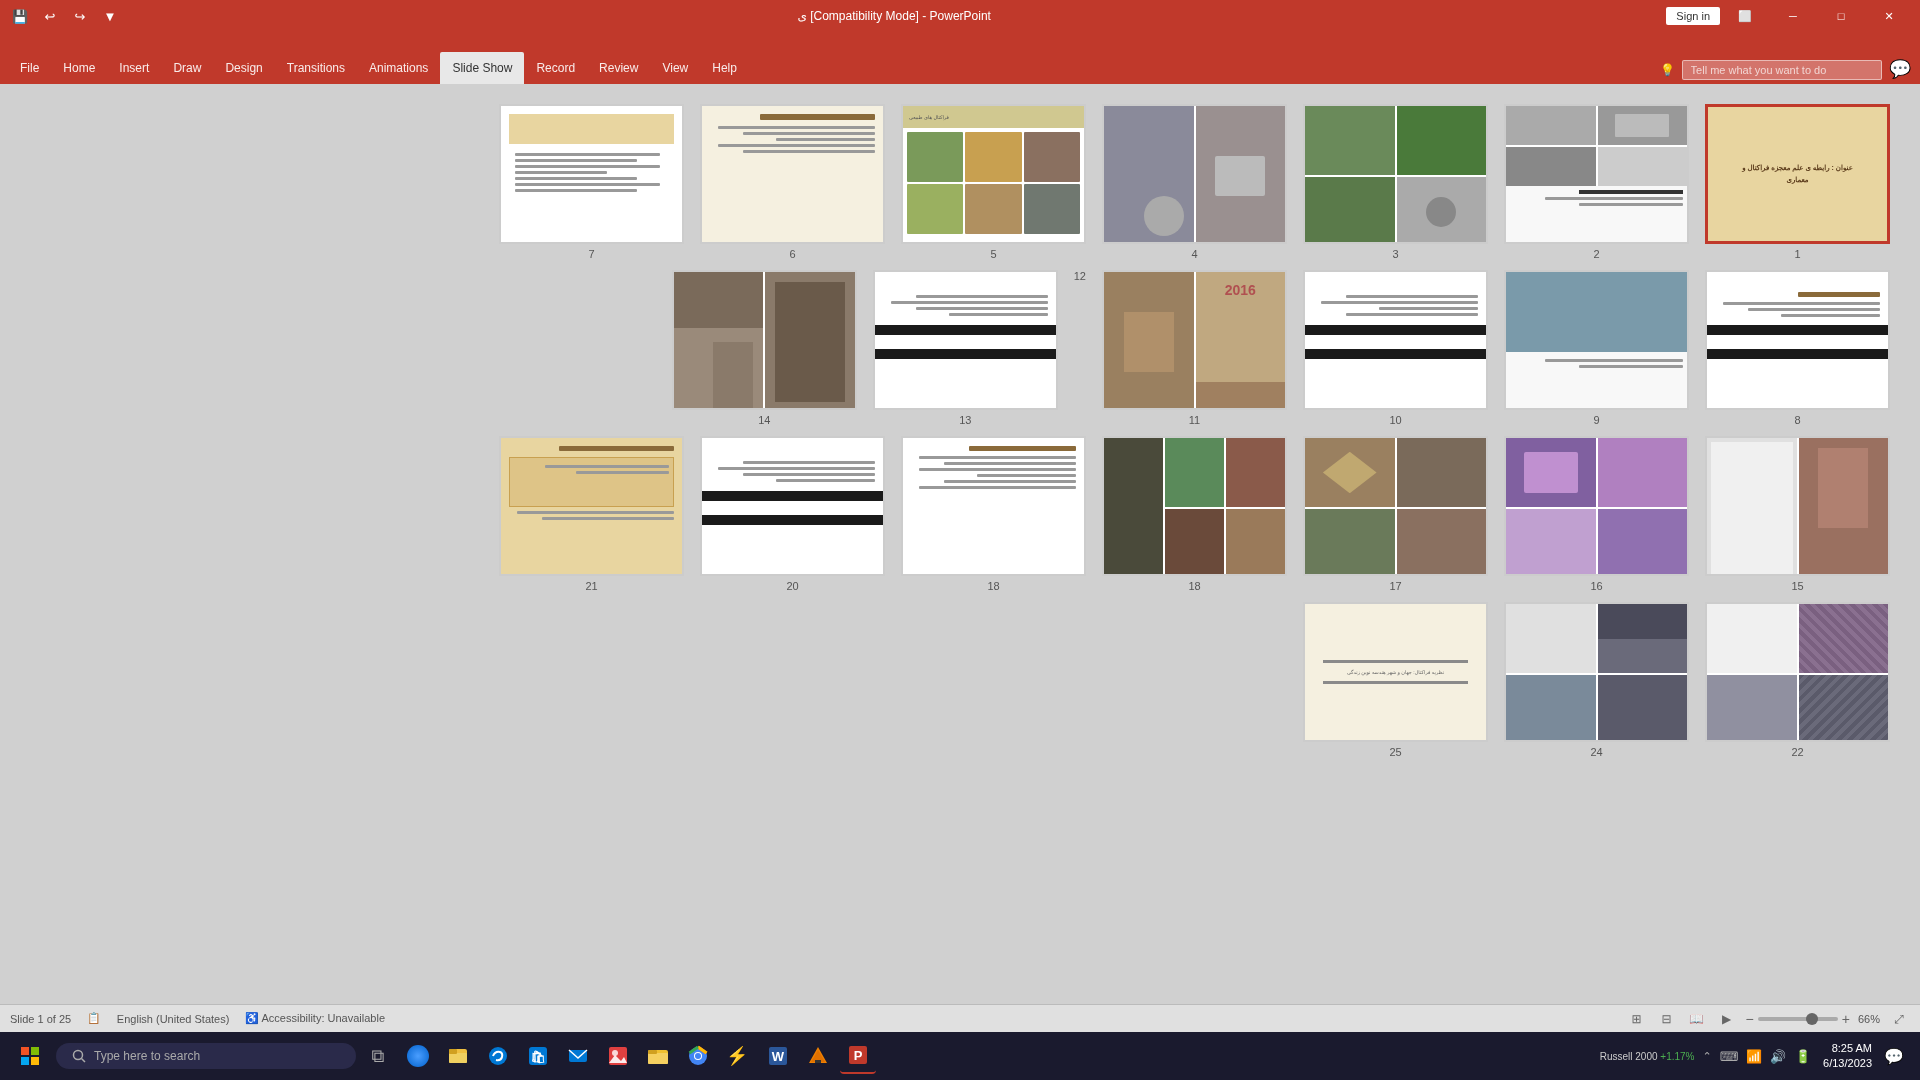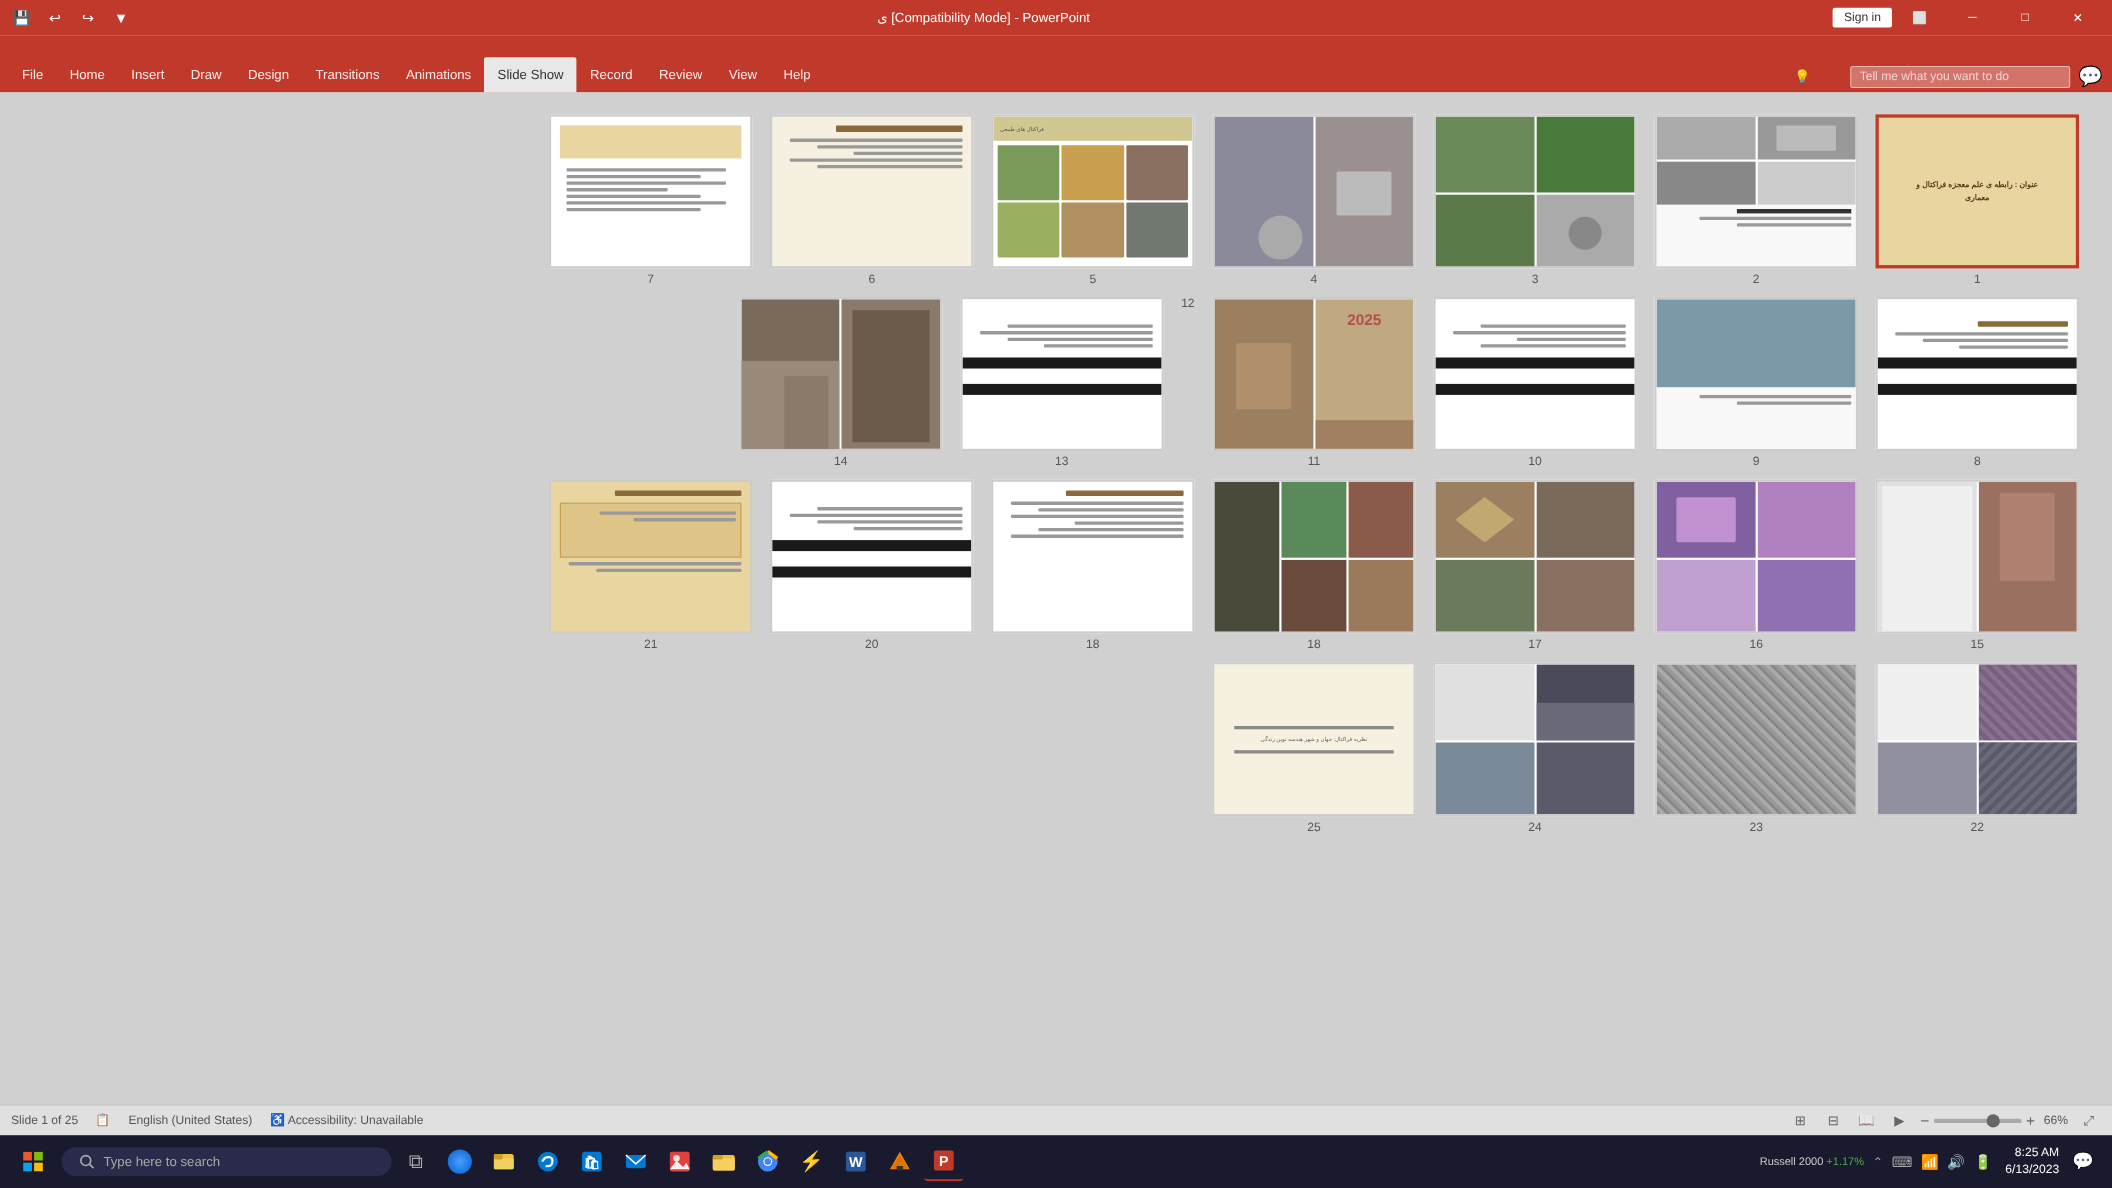--- a/index.html
+++ b/index.html
@@ -49,21 +49,21 @@
       cursor: pointer;
       border-radius: 2px 2px 0 0;
       height: 32px;
       display: flex;
       align-items: center;
     }
     .ribbon-tab.active { background: #e8e8e8; color: #333; }
 
     
     .tell-me { margin-left: auto; margin-bottom: 4px; display: flex; align-items: center; gap: 6px; color: rgba(255,255,255,0.9); font-size: 12px; }
-    .tell-me input { background: rgba(255,255,255,0.3); border: 1px solid rgba(255,255,255,0.5); color: white; padding: 3px 8px; font-size: 11px; width: 200px; border-radius: 2px; margin-left: 29px; }
+    .tell-me input { background: rgba(255,255,255,0.3); border: 1px solid rgba(255,255,255,0.5); color: white; padding: 3px 8px; font-size: 11px; width: 200px; border-radius: 2px; }
     .tell-me input::placeholder { color: rgba(255,255,255,0.7); }
 
     
     .main-area {
       flex: 1;
       background: #d0d0d0;
       overflow: hidden;
       display: flex;
       flex-direction: column;
     }
@@ -404,21 +404,21 @@
 
       <div class="slide-item">
         <div class="slide-thumb">
           <div class="slide-content">
             <div style="display:grid; grid-template-columns:1fr 1fr; height:140px; gap:2px;">
               <div style="background:#9a8060; position:relative;">
                 <div style="position:absolute; top:50%; left:50%; transform:translate(-50%,-50%); width:50px; height:60px; background:#b0906a;"></div>
               </div>
               <div style="background:#c0a880; position:relative;">
                 <div style="position:absolute; bottom:0; left:0; right:0; height:30px; background:#a08060;"></div>
-                <div style="position:absolute; top:10px; left:50%; transform:translateX(-50%); color:#b05050; font-size:14px; font-weight:bold;">2025</div>
+                <div style="position:absolute; top:10px; left:50%; transform:translateX(-50%); color:#b05050; font-size:14px; font-weight:bold;">2016</div>
               </div>
             </div>
           </div>
         </div>
         <span class="slide-number">11</span>
       </div>
 
       <div class="slide-item">
         <div class="slide-thumb">
           <div class="slide-content">
@@ -613,30 +613,20 @@
                 <div style="position:absolute; bottom:0; left:0; right:0; height:50%; background:#6a6a7a;"></div>
               </div>
               <div style="background:#7a8a9a;"></div>
               <div style="background:#5a5a6a;"></div>
             </div>
           </div>
         </div>
         <span class="slide-number">24</span>
       </div>
 
-      <div class="slide-item">
-        <div class="slide-thumb">
-          <div class="slide-content">
-            <div style="height:140px; background:#888; position:relative; overflow:hidden;">
-              <div style="position:absolute; inset:0; background:repeating-linear-gradient(45deg, #888 0px, #888 3px, #999 3px, #999 6px, #aaa 6px, #aaa 9px);"></div>
-            </div>
-          </div>
-        </div>
-        <span class="slide-number">23</span>
-      </div>
 
       <div class="slide-item">
         <div class="slide-thumb">
           <div class="slide-content">
             <div style="display:grid; grid-template-columns:1fr 1fr; grid-template-rows:1fr 1fr; height:140px; gap:2px;">
               <div style="background:#f0f0f0;"></div>
               <div style="background:#8a7090; position:relative;">
                 <div style="position:absolute; inset:0; background:repeating-linear-gradient(45deg, #8a7090 0px, #8a7090 4px, #7a6080 4px, #7a6080 8px);"></div>
               </div>
               <div style="background:#9090a0;"></div>

